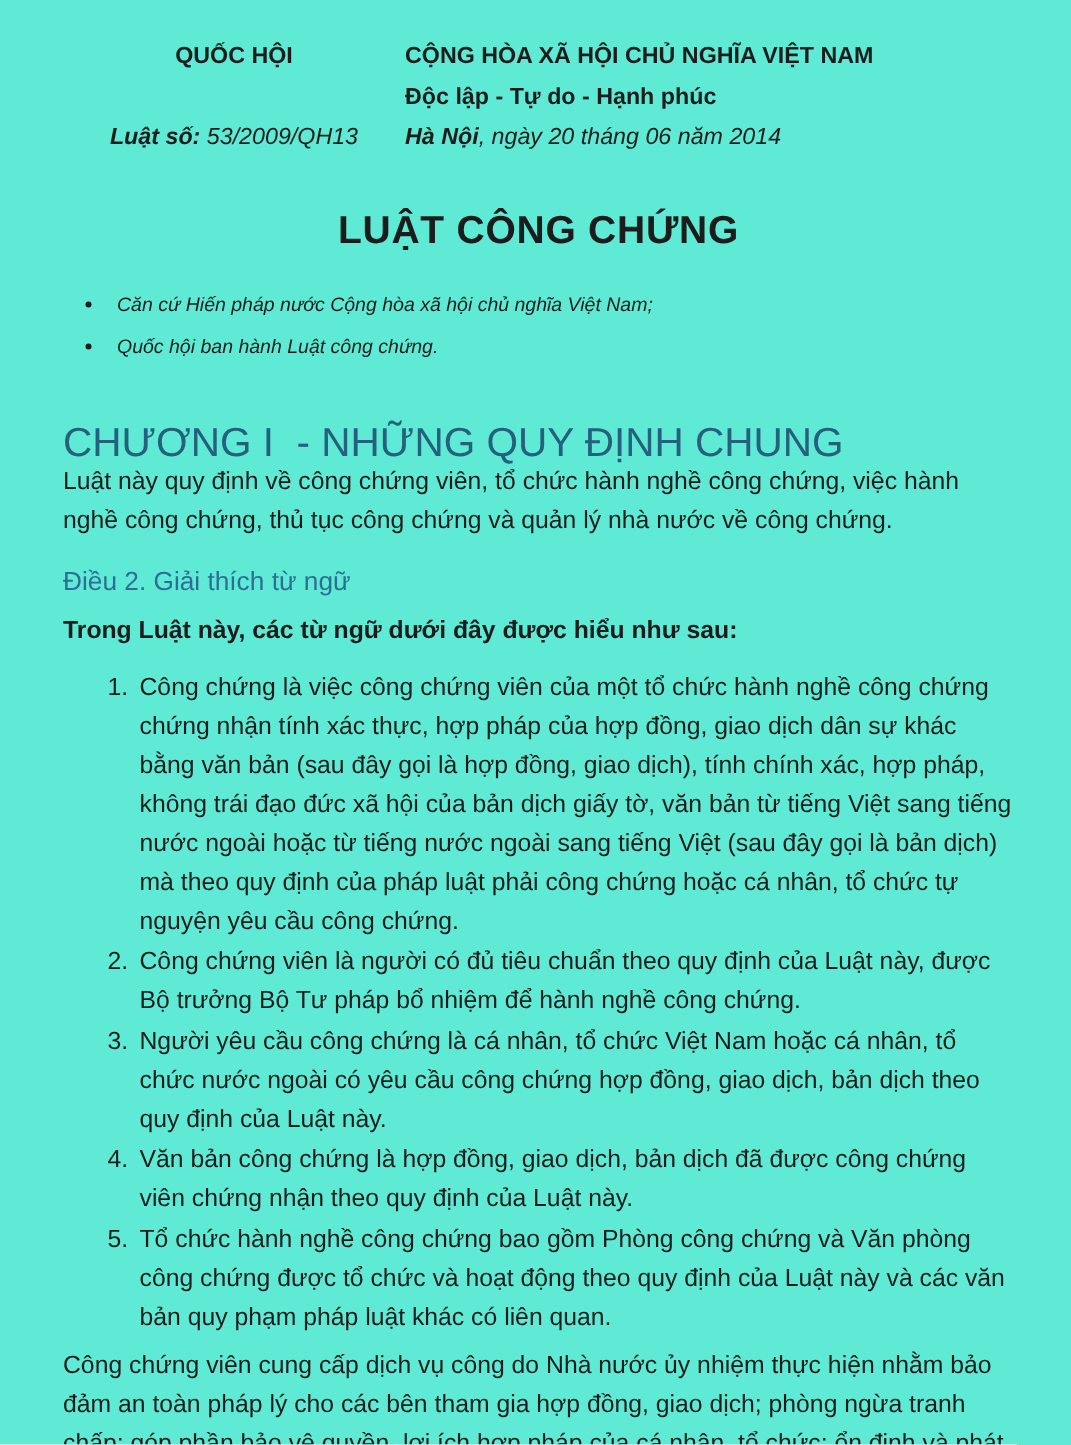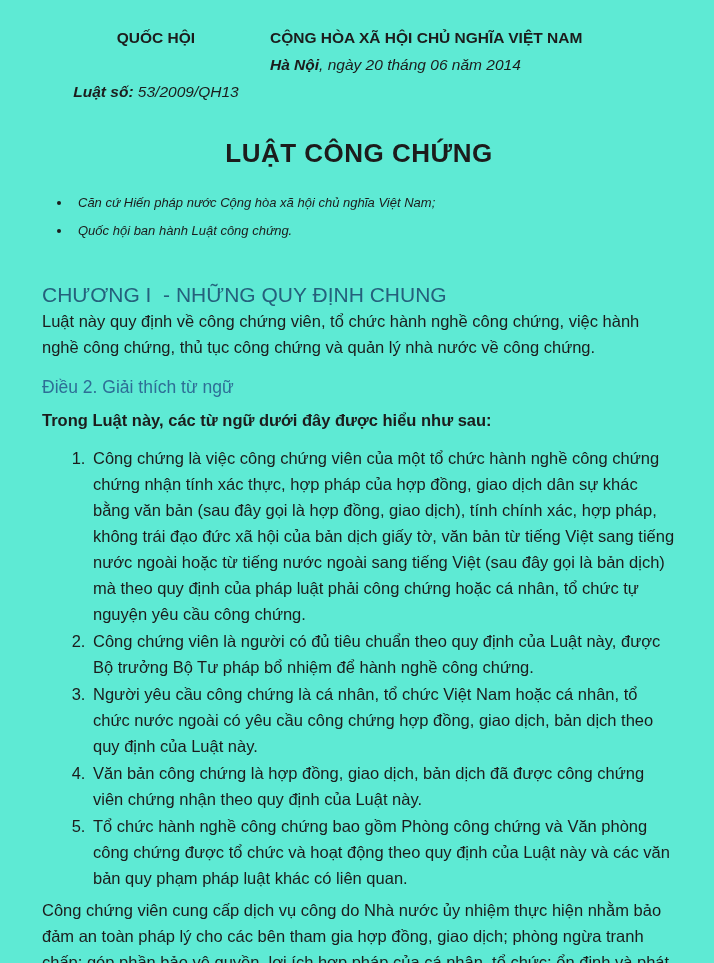--- a/index.html
+++ b/index.html
@@ -26,21 +26,21 @@
     margin:33px 0 0;letter-spacing:0.5px;line-height:30px;
   }
 
   .preamble{
     margin:21px 0 0;padding-left:30px;font-style:italic;
     font-size:13px;line-height:28px;list-style:disc;
   }
   .preamble li{padding-left:6px;}
 
   .chapter-heading{
-    font-size:21px;font-weight:normal;line-height:26px;
+    font-size:27px;font-weight:normal;line-height:26px;
     margin:37px 0 0;
   }
   .article-heading{
     font-size:17.5px;font-weight:normal;line-height:22px;
     margin:16px 0 9px;
   }
   .para{margin:0 0 8px;}
   .bold-intro{font-weight:bold;margin:0 0 6px;}
 
   .defs{margin:12px 0 6px;padding-left:48px;line-height:26px;}
@@ -51,20 +51,21 @@
 
 <div class="page">
 
   <header class="doc-header">
     <div class="hcol-left">
       <div class="org-name bold">QUỐC HỘI</div>
       <div><span class="bi">Luật số:</span><span class="it pre"> 53/2009/QH13</span></div>
     </div>
     <div class="hcol-right">
       <div class="bold">CỘNG HÒA XÃ HỘI CHỦ NGHĨA VIỆT NAM</div>
+      <div class="bold">Độc lập - Tự do - Hạnh phúc</div>
       <div><span class="bi">Hà Nội</span><span class="it pre">, ngày 20 tháng 06 năm 2014</span></div>
     </div>
   </header>
 
   <h1 class="doc-title">LUẬT CÔNG CHỨNG</h1>
 
   <ul class="preamble">
     <li>Căn cứ Hiến pháp nước Cộng hòa xã hội chủ nghĩa Việt Nam;</li>
     <li>Quốc hội ban hành Luật công chứng.</li>
   </ul>

